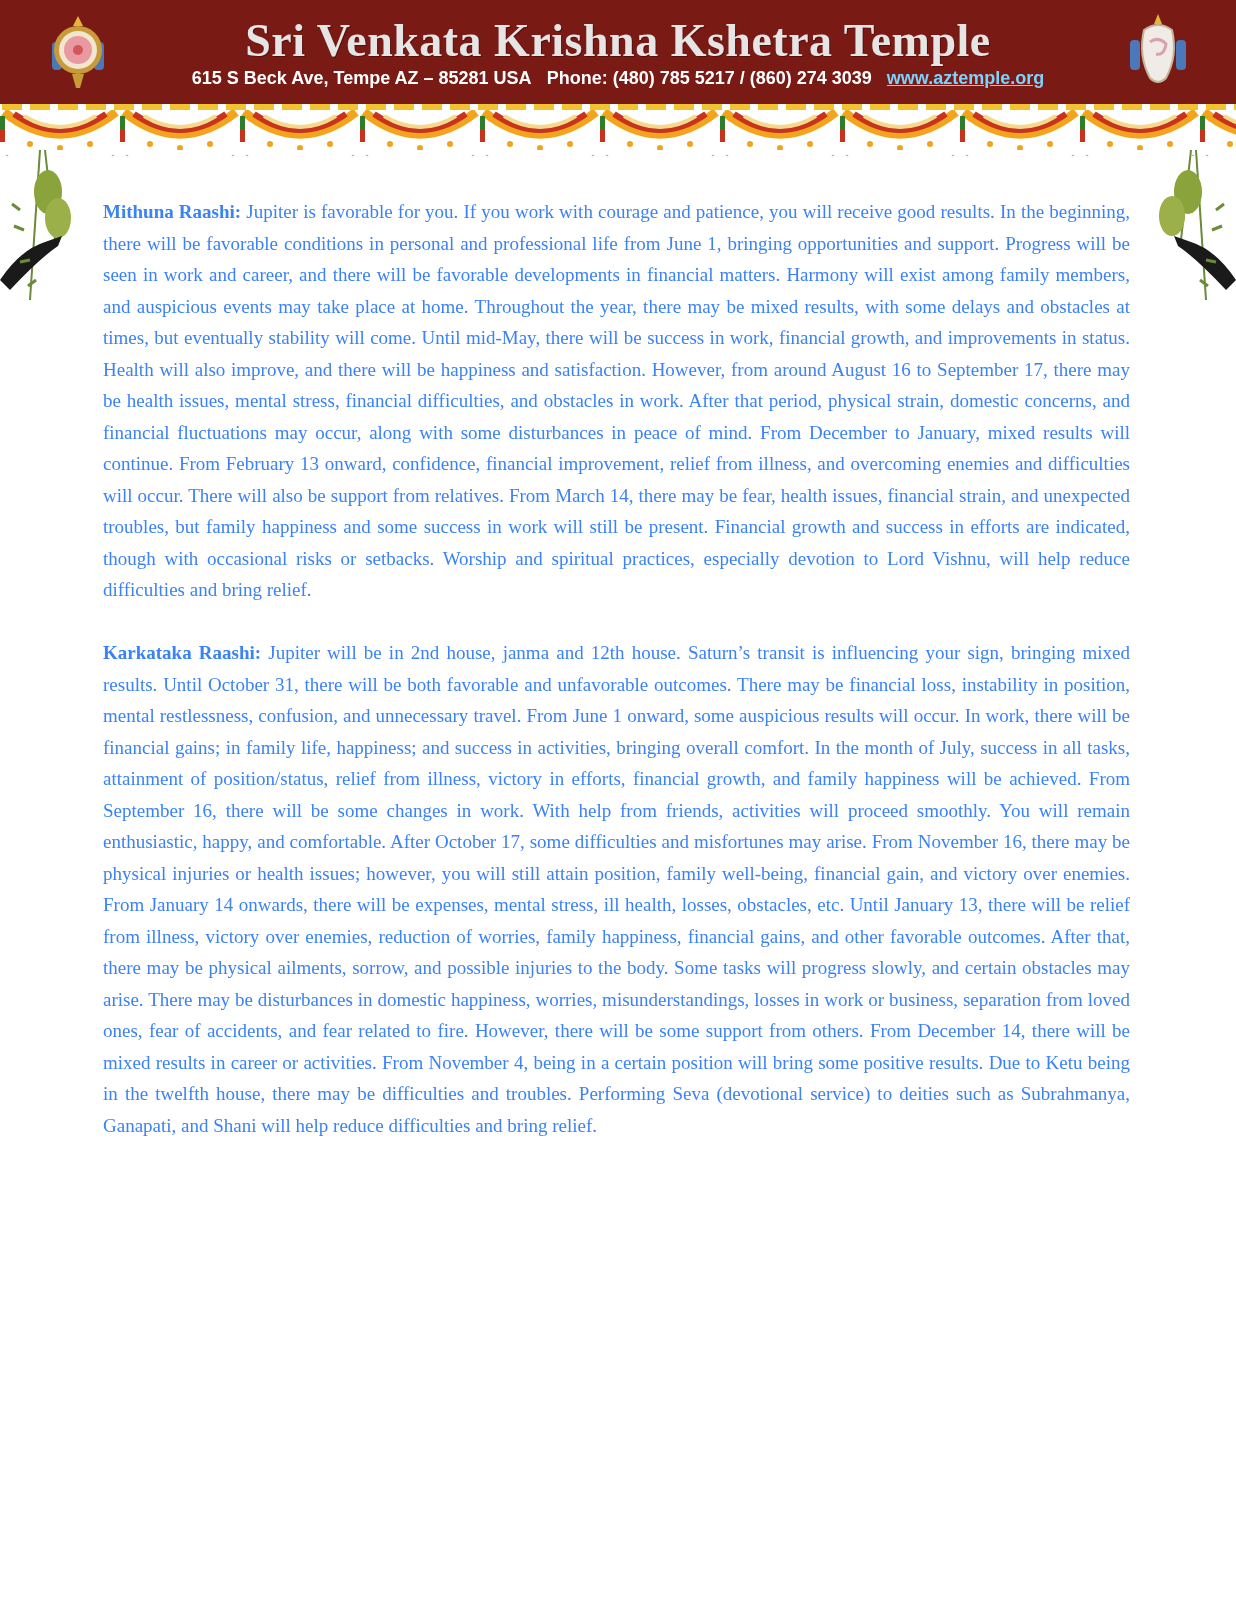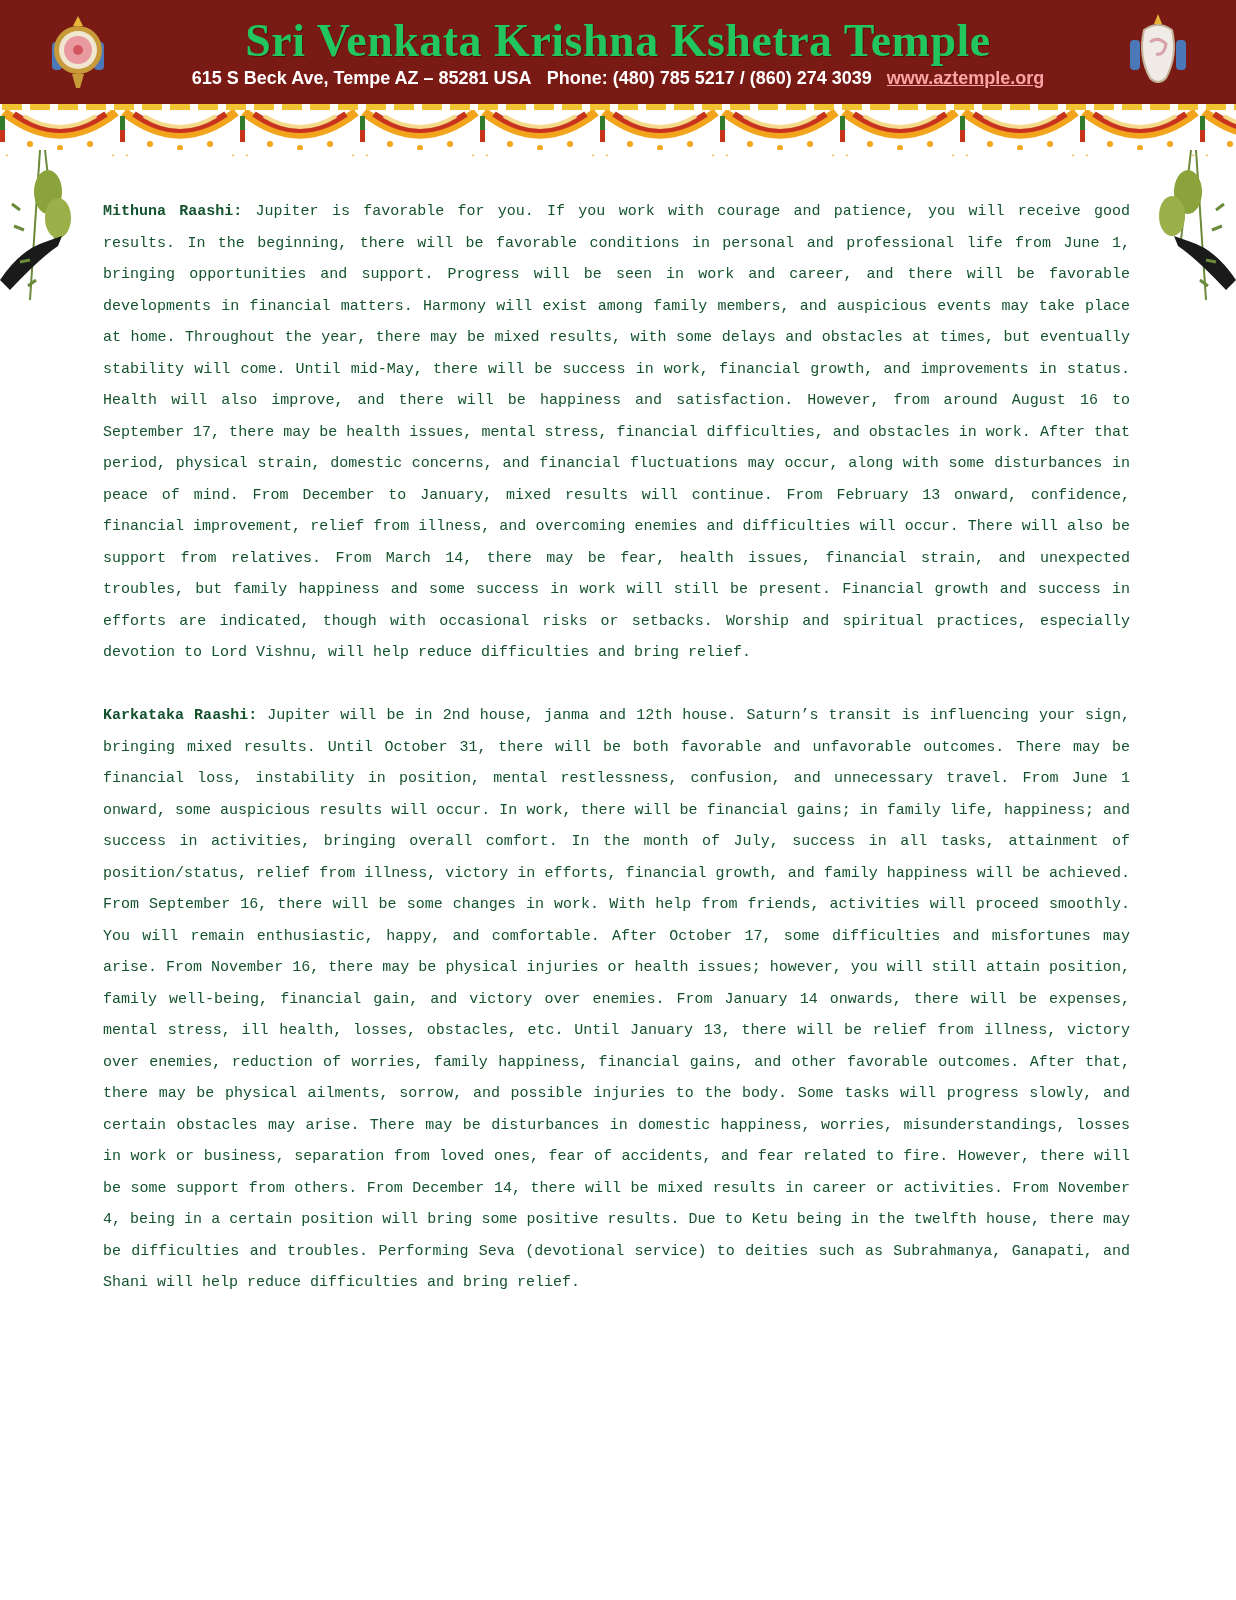--- a/index.html
+++ b/index.html
@@ -6,45 +6,45 @@
   html, body { width: 1236px; height: 1600px; background: #ffffff; overflow: hidden; }
   body { position: relative; font-family: "Liberation Sans", "DejaVu Sans", sans-serif; color: #1a1a1a; }
 
   .header {
     position: absolute; left: 0; top: 0; width: 1236px; height: 104px;
     background: #7a1a14;
   }
   .header .title {
     position: absolute; left: 0; right: 0; top: 14px; text-align: center;
     font-family: "Liberation Serif", "DejaVu Serif", serif;
-    font-weight: bold; font-size: 46px; color: #22c55e; letter-spacing: 0.5px;
+    font-weight: bold; font-size: 46px; color: #e5e5e5; letter-spacing: 0.5px;
     text-shadow: 1px 1px 0 #5a0e0a;
   }
   .header .info {
     position: absolute; left: 0; right: 0; top: 68px; text-align: center;
     font-family: "Liberation Sans", "DejaVu Sans", sans-serif; font-weight: bold;
     font-size: 18px; color: #ffffff; white-space: nowrap;
   }
   .header .info span { margin: 0 5px; text-align: center; }
-  .header .info .web { color: #fca5a5; text-decoration: underline; }
+  .header .info .web { color: #7dd3fc; text-decoration: underline; }
 
   .emblem { position: absolute; top: 12px; width: 80px; height: 80px; }
   .emblem.left { left: 38px; }
   .emblem.right { left: 1118px; }
 
   .garland { position: absolute; left: 0; top: 104px; width: 1236px; height: 52px; }
 
   .vine { position: absolute; top: 150px; width: 100px; height: 160px; }
   .vine.left { left: 0; }
   .vine.right { left: 1136px; }
 
   .content {
     position: absolute; left: 103px; top: 196px; width: 1027px;
-    font-family: Liberation Mono, monospace;
-    font-size: 15px; line-height: 31.5px; text-align: justify; color: #14532d;
+    font-family: Liberation Serif, serif;
+    font-size: 19px; line-height: 31.5px; text-align: justify; color: #3b82f6;
   }
   .content p { margin-bottom: 31.5px; }
   .content .label { font-weight: bold; }
 </style>
 </head>
 <body>
 
 <div class="header">
   <div class="emblem left">
     <svg width="80" height="80" viewBox="0 0 80 80">

